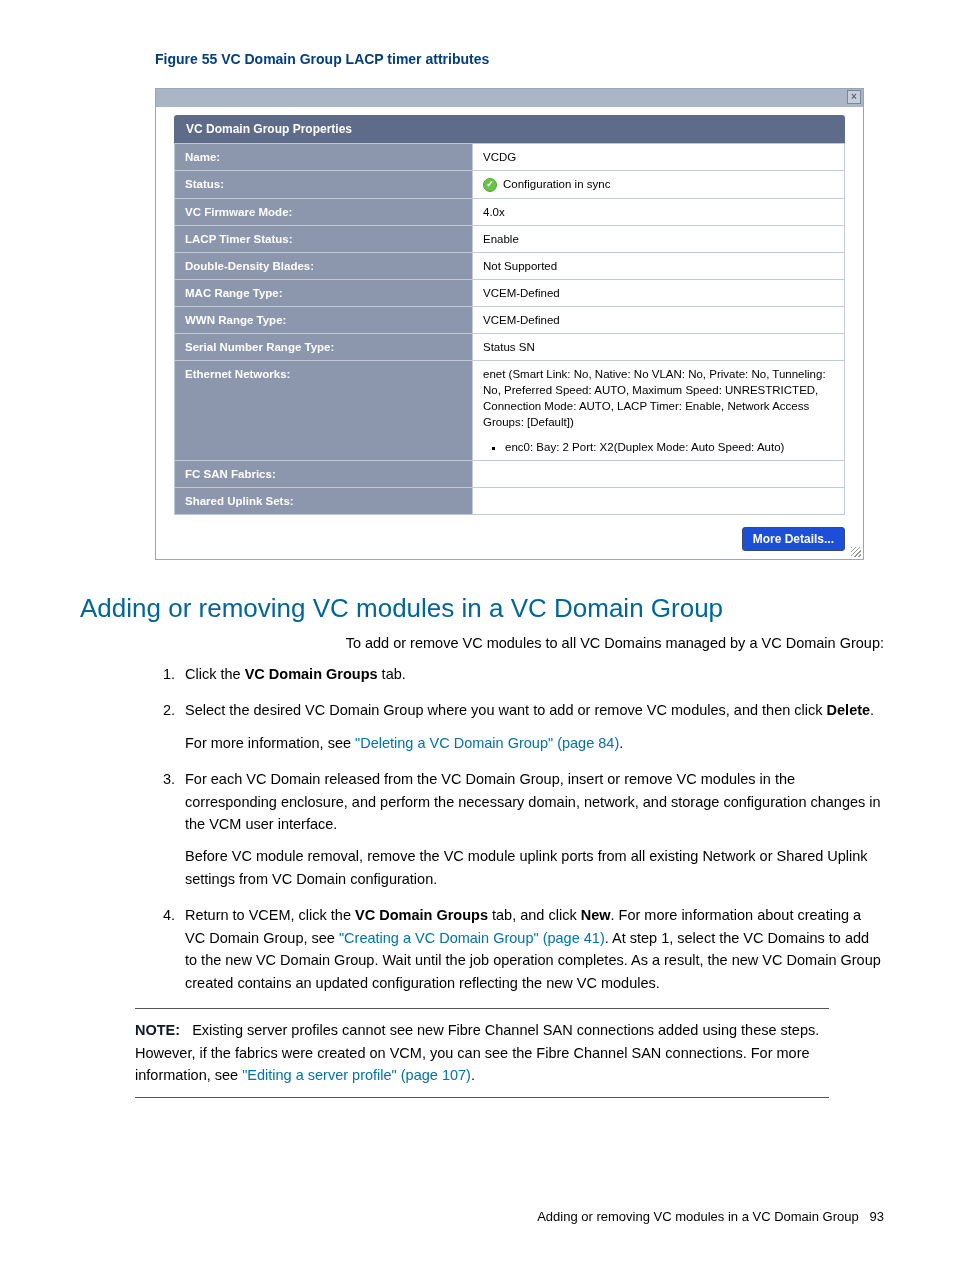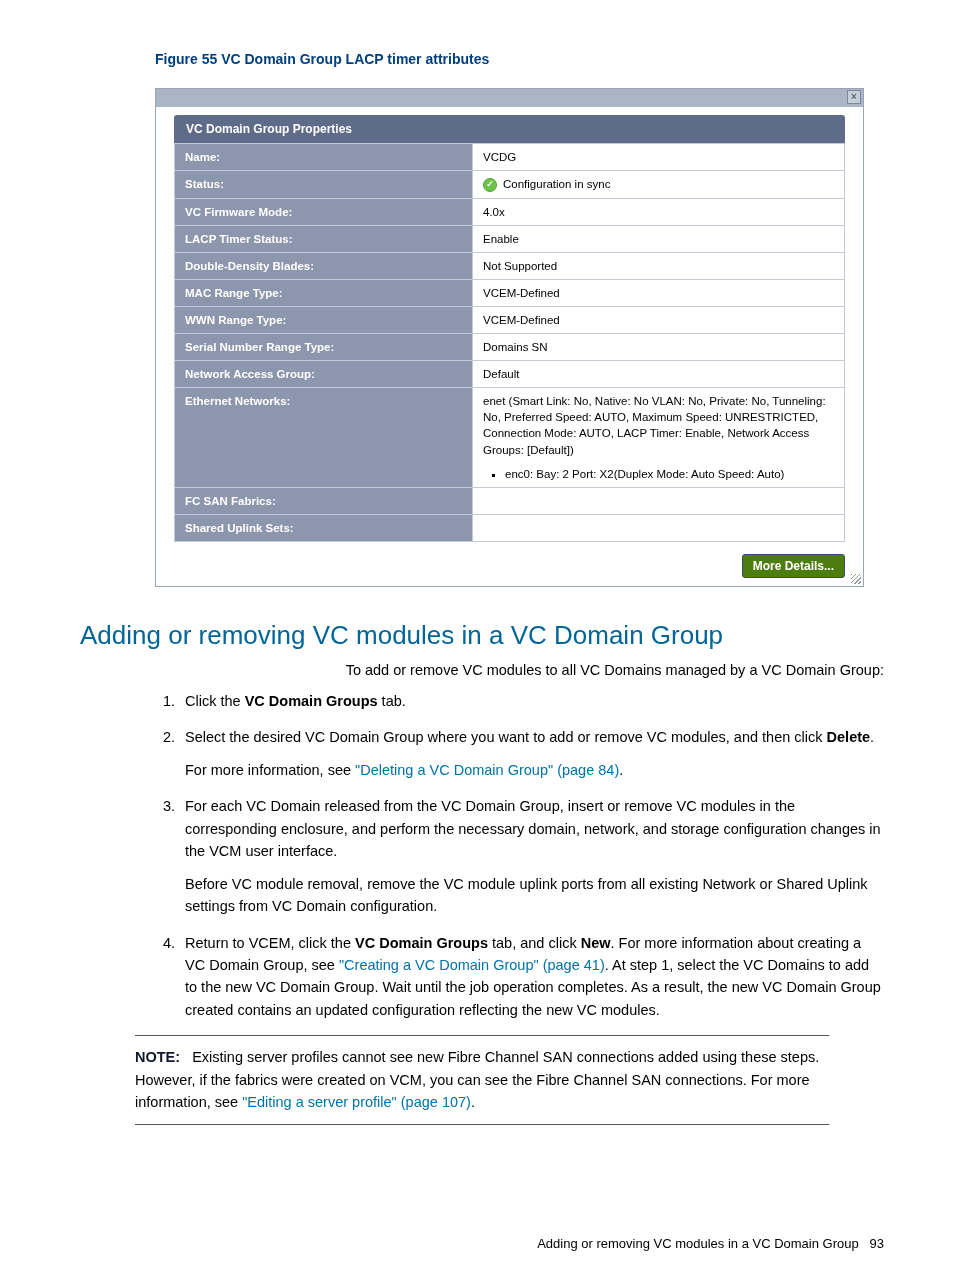--- a/index.html
+++ b/index.html
@@ -72,21 +72,21 @@
   .status-cell { display: flex; align-items: center; gap: 6px; }
   .check-icon {
     width: 14px; height: 14px; border-radius: 50%;
     background: #6cc24a; border: 1px solid #4da52e;
     display: inline-flex; align-items: center; justify-content: center;
     color: #fff; font-size: 9px; font-weight: bold;
   }
   .net-list { list-style: square; margin: 8px 0 0 22px; }
   .more-details-row { text-align: right; padding: 0 18px; }
   .more-details-btn {
-    background: #4d7c0f; color: #fff; font-weight: bold;
+    background: #1d4ed8; color: #fff; font-weight: bold;
     font-size: 12px; padding: 4px 10px; border: 1px solid #3d4a68;
     border-radius: 3px; cursor: pointer;
   }
   .resize-grip {
     position: absolute; right: 2px; bottom: 2px; width: 10px; height: 10px;
     background: repeating-linear-gradient(135deg,#999 0,#999 1px,transparent 1px,transparent 3px);
   }
 
   h2.section-title {
     color: #006699;
@@ -149,25 +149,21 @@
         <tr>
           <td class="key">MAC Range Type:</td>
           <td class="val">VCEM-Defined</td>
         </tr>
         <tr>
           <td class="key">WWN Range Type:</td>
           <td class="val">VCEM-Defined</td>
         </tr>
         <tr>
           <td class="key">Serial Number Range Type:</td>
-          <td class="val">Domains SN</td>
-        </tr>
-        <tr>
-          <td class="key">Network Access Group:</td>
-          <td class="val">Default</td>
+          <td class="val">Status SN</td>
         </tr>
         <tr>
           <td class="key">Ethernet Networks:</td>
           <td class="val">enet (Smart Link: No, Native: No VLAN: No, Private: No, Tunneling: No, Preferred Speed: AUTO, Maximum Speed: UNRESTRICTED, Connection Mode: AUTO, LACP Timer: Enable, Network Access Groups: [Default])<ul class="net-list">
               <li>enc0: Bay: 2 Port: X2(Duplex Mode: Auto Speed: Auto)</li>
             </ul></td>
         </tr>
         <tr>
           <td class="key">FC SAN Fabrics:</td>
           <td class="val"></td>

